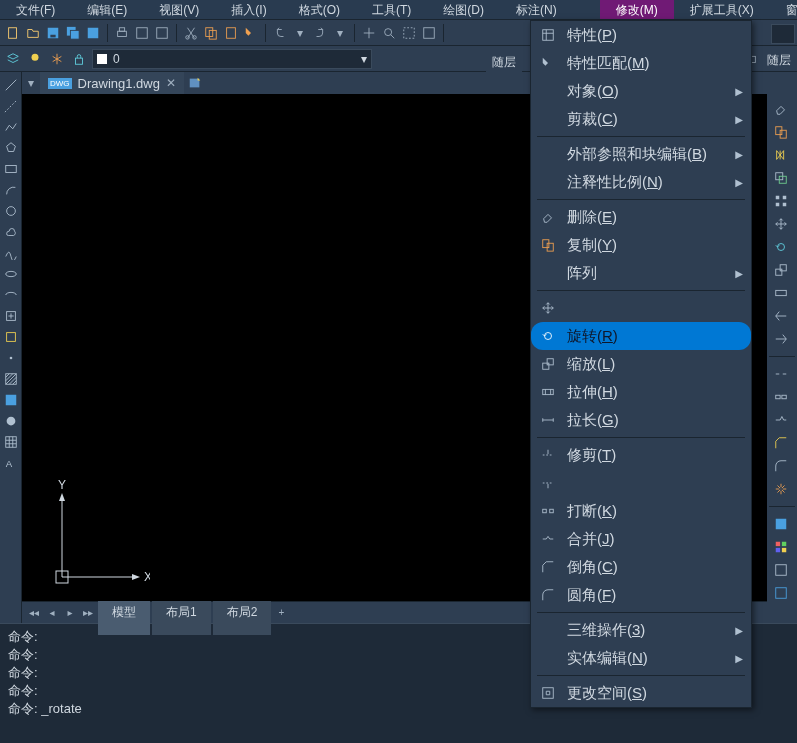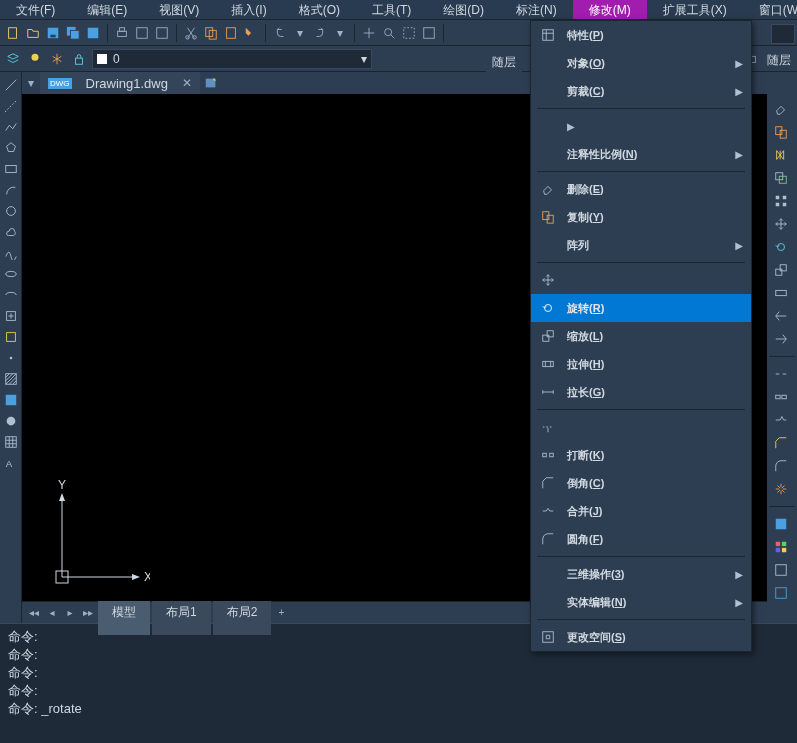--- a/index.html
+++ b/index.html
@@ -1,57 +1,57 @@
 <!DOCTYPE html>
 <html><head>
 <meta charset="utf-8">
 <style>
   * { margin: 0; padding: 0; box-sizing: border-box; font-family: "Microsoft YaHei", sans-serif; }
   body { background: #293b50; width: 797px; height: 743px; overflow: hidden; font-size: 12px; color: #d0d8e0; }
 
   .menubar { display: flex; height: 20px; background: #293b50; border-bottom: 1px solid #1a2530; }
   .menu-item { padding: 2px 16px; cursor: pointer; white-space: nowrap; }
-  .menu-item.active { background: #a21caf; color: #fff; }
+  .menu-item.active { background: #701a75; color: #fff; margin-left: 27px; }
 
   .toolbar { display: flex; align-items: center; height: 26px; background: #2e3e52; border-bottom: 1px solid #1a2530; padding: 0 4px; gap: 2px; }
   .tb-sep { width: 1px; height: 18px; background: #1a2530; margin: 0 3px; }
   .tb-btn { width: 18px; height: 18px; display: flex; align-items: center; justify-content: center; color: #a0b0c0; }
   .tb-btn svg { width: 14px; height: 14px; }
 
   .toolbar2 { display: flex; align-items: center; height: 26px; background: #2e3e52; border-bottom: 1px solid #1a2530; padding: 0 4px; gap: 4px; }
   .layer-combo { flex: 0 0 280px; height: 20px; background: #1e2a38; border: 1px solid #3a4a5c; display: flex; align-items: center; padding: 0 4px; }
 
   .workarea { display: flex; height: calc(100% - 20px - 26px - 26px - 120px); position: relative; }
   .left-toolbox { width: 22px; background: #2e3e52; border-right: 1px solid #1a2530; display: flex; flex-direction: column; gap: 3px; padding: 4px 2px; }
   .left-toolbox .tb-btn { width: 18px; height: 18px; }
 
   .doc-area { flex: 1; display: flex; flex-direction: column; background: #000; position: relative; }
   .doc-tabs { height: 22px; background: #2e3e52; display: flex; align-items: center; }
-  .doc-tab { height: 22px; background: #344559; display: flex; align-items: center; padding: 0 8px; gap: 14px; font-family: monospace; font-size: 13px; }
+  .doc-tab { height: 22px; background: #344559; display: flex; align-items: center; padding: 0 8px; gap: 6px; font-family: monospace; font-size: 13px; }
   .doc-tab .close { color: #a0b0c0; font-size: 12px; }
   .new-tab { width: 22px; height: 22px; display: flex; align-items: center; justify-content: center; color: #a0b0c0; }
 
   .canvas { flex: 1; position: relative; background: #000; }
   .ucs { position: absolute; left: 28px; bottom: 12px; }
   .canvas-square { position: absolute; right: 10px; top: 8px; width: 12px; height: 12px; border: 1.5px solid #d0d8e0; border-radius: 2px; }
 
   .layout-tabs { height: 22px; background: #2e3e52; border-top: 1px solid #1a2530; display: flex; align-items: center; gap: 2px; padding: 0 4px; }
   .layout-tab { padding: 14px 14px; background: #3a4a5c; cursor: pointer; }
   .layout-tab.active { background: #4a5c70; }
   .nav-btn { width: 16px; height: 16px; display: flex; align-items: center; justify-content: center; color: #a0b0c0; font-size: 10px; }
 
   .cmdline { height: 120px; background: #1e2a38; border-top: 1px solid #3a4a5c; padding: 4px 8px; font-family: monospace; font-size: 13px; color: #d0d8e0; line-height: 18px; }
   .cmdline-row { display: block; }
 
   
   .dropdown { position: absolute; top: 20px; left: 530px; width: 222px; background: #2e3e52; border: 1px solid #1a2530; box-shadow: 2px 2px 6px rgba(0,0,0,0.5); z-index: 100; }
   .dd-item { display: flex; align-items: center; height: 28px; padding: 0 8px; gap: 10px; cursor: pointer; }
-  .dd-item.hover { background: #0078d4; color: #e5e5e5; }
+  .dd-item.hover { background: #0078d4; color: #0f172a; border-radius: 12px; }
   .dd-icon { width: 18px; display: flex; justify-content: center; color: #b0c0d0; }
-  .dd-label { flex: 1; font-size: 11px; font-weight: bold; }
+  .dd-label { flex: 1; font-size: 15px; }
   .dd-item .u { text-decoration: underline; }
   .dd-arrow { font-size: 10px; color: #b0c0d0; }
   .dd-sep { height: 1px; background: #1a2530; margin: 3px 6px; }
 
   .right-dock { position: absolute; right: 0; top: 72px; width: 30px; background: #2e3e52; display: flex; flex-direction: column; gap: 3px; padding: 4px 2px; z-index: 50; }
   .right-dock .tb-btn { width: 24px; height: 20px; }
   .right-label { position: absolute; right: 2px; top: 50px; font-size: 12px; color: #d0d8e0; background: #2e3e52; padding: 2px 4px; z-index: 60; }
   .right-dropdown { position: absolute; right: 2px; top: 24px; width: 24px; height: 20px; background: #1e2a38; border: 1px solid #3a4a5c; z-index: 60; }
   
   .divider-label { position: absolute; left: 486px; top: 50px; background: #2e3e52; color: #d0d8e0; font-size: 12px; padding: 4px 6px; z-index: 5;}
@@ -507,32 +507,41 @@
     <div class="dd-item">
       <span class="dd-icon">
         <svg width="14" height="14" viewBox="0 0 16 16">
           <rect x="2" y="2" width="12" height="12" fill="none" stroke="#b0c0d0"></rect>
           <path d="M2 6h12M6 2v12" stroke="#b0c0d0"></path>
         </svg>
       </span>
       <span class="dd-label">特性(<span class="u">P</span>)</span>
     </div>
     <div class="dd-item">
+      <span class="dd-icon">
+        <svg width="14" height="14" viewBox="0 0 16 16">
+          <path d="M2 2l6 6-3 3L2 8z" fill="#b0c0d0"></path>
+        </svg>
+      </span>
+      <span class="dd-label">特性匹配(<span class="u">M</span>)</span>
+    </div>
+    <div class="dd-item">
       <span class="dd-icon"></span>
       <span class="dd-label">对象(<span class="u">O</span>)</span>
       <span class="dd-arrow">▶</span>
     </div>
     <div class="dd-item">
       <span class="dd-icon"></span>
       <span class="dd-label">剪裁(<span class="u">C</span>)</span>
       <span class="dd-arrow">▶</span>
     </div>
     <div class="dd-sep"></div>
     <div class="dd-item">
       <span class="dd-icon"></span>
+      <span class="dd-label">外部参照和块编辑(<span class="u">B</span>)</span>
       <span class="dd-arrow">▶</span>
     </div>
     <div class="dd-item">
       <span class="dd-icon"></span>
       <span class="dd-label">注释性比例(<span class="u">N</span>)</span>
       <span class="dd-arrow">▶</span>
     </div>
     <div class="dd-sep"></div>
     <div class="dd-item">
       <span class="dd-icon">
@@ -598,48 +607,57 @@
           <path d="M2 8h12M2 6v4M14 6v4" stroke="#b0c0d0"></path>
         </svg>
       </span>
       <span class="dd-label">拉长(<span class="u">G</span>)</span>
     </div>
     <div class="dd-sep"></div>
     <div class="dd-item">
       <span class="dd-icon">
         <svg width="14" height="14" viewBox="0 0 16 16">
           <path d="M2 8h12" stroke="#b0c0d0" stroke-dasharray="2"></path>
+          <path d="M8 2v5" stroke="#b0c0d0"></path>
+        </svg>
+      </span>
+      <span class="dd-label">修剪(<span class="u">T</span>)</span>
+    </div>
+    <div class="dd-item">
+      <span class="dd-icon">
+        <svg width="14" height="14" viewBox="0 0 16 16">
+          <path d="M2 8h12" stroke="#b0c0d0" stroke-dasharray="2"></path>
           <path d="M8 9v5" stroke="#b0c0d0"></path>
         </svg>
       </span>
     </div>
     <div class="dd-item">
       <span class="dd-icon">
         <svg width="14" height="14" viewBox="0 0 16 16">
           <rect x="2" y="6" width="4" height="4" fill="none" stroke="#b0c0d0"></rect>
           <rect x="10" y="6" width="4" height="4" fill="none" stroke="#b0c0d0"></rect>
         </svg>
       </span>
       <span class="dd-label">打断(<span class="u">K</span>)</span>
     </div>
     <div class="dd-item">
       <span class="dd-icon">
         <svg width="14" height="14" viewBox="0 0 16 16">
+          <path d="M2 8h4l2-3 2 3h4" fill="none" stroke="#b0c0d0"></path>
+        </svg>
+      </span>
+      <span class="dd-label">合并(<span class="u">J</span>)</span>
+    </div>
+    <div class="dd-item">
+      <span class="dd-icon">
+        <svg width="14" height="14" viewBox="0 0 16 16">
           <path d="M2 14V6l4-4h8" fill="none" stroke="#b0c0d0"></path>
         </svg>
       </span>
       <span class="dd-label">倒角(<span class="u">C</span>)</span>
-    </div>
-    <div class="dd-item">
-      <span class="dd-icon">
-        <svg width="14" height="14" viewBox="0 0 16 16">
-          <path d="M2 8h4l2-3 2 3h4" fill="none" stroke="#b0c0d0"></path>
-        </svg>
-      </span>
-      <span class="dd-label">合并(<span class="u">J</span>)</span>
     </div>
     <div class="dd-item">
       <span class="dd-icon">
         <svg width="14" height="14" viewBox="0 0 16 16">
           <path d="M2 14V8a6 6 0 016-6h6" fill="none" stroke="#b0c0d0"></path>
         </svg>
       </span>
       <span class="dd-label">圆角(<span class="u">F</span>)</span>
     </div>
     <div class="dd-sep"></div>

